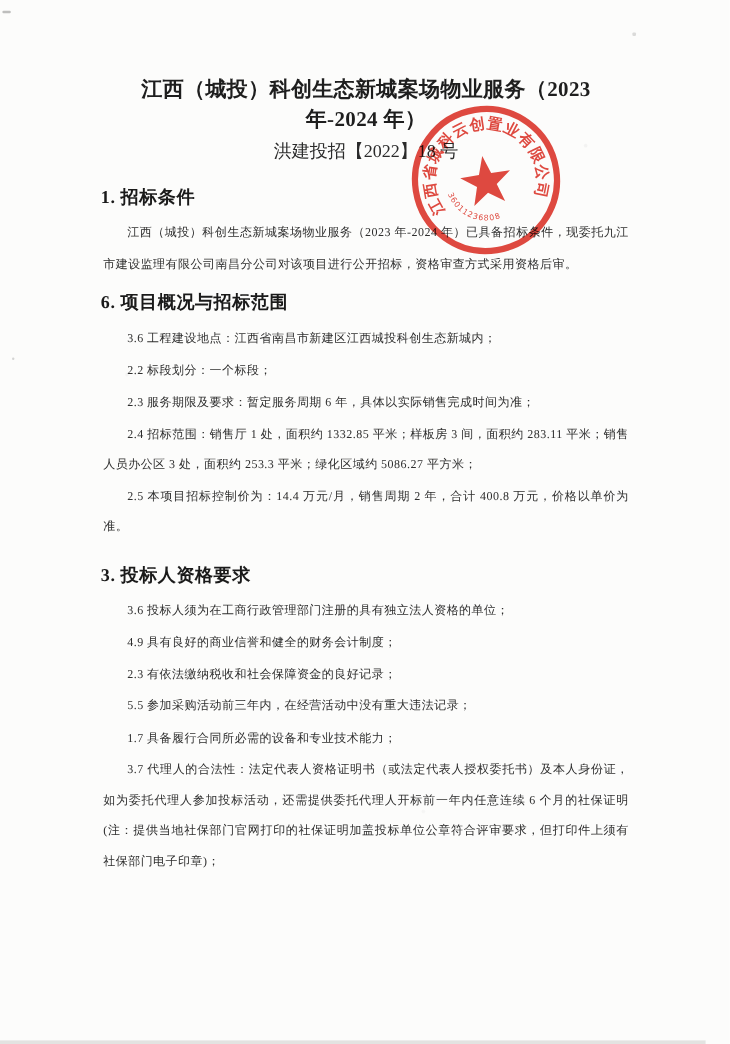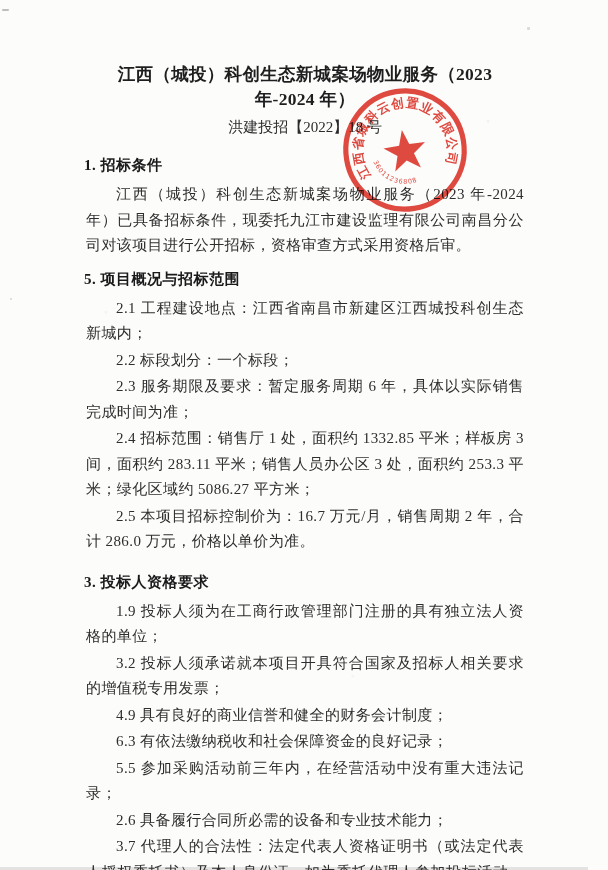--- a/index.html
+++ b/index.html
@@ -44,21 +44,21 @@
     line-height:22px;
     color:#1a1a1a;
     margin:0 0 6px -2px;
     letter-spacing:.5px;
   }
   .sec1 .sec-heading{margin-top:15px;}
   .sec2 .sec-heading{margin-top:9px;}
   .sec3 .sec-heading{margin-top:16px;}
   p.clause{
     margin:0;
-    font-size:15px;
+    font-size:10px;
     line-height:25.5px;
     text-align:justify;
     text-indent:2em;
     letter-spacing:.4px;
     color:#2e2e2e;
   }
   .sec2 p.clause, .sec3 p.clause{margin-bottom:1px;}
   .sec1{margin-bottom:2px;}
   .sec2{margin-bottom:8px;}
   .seal{
@@ -81,36 +81,35 @@
 
   <div class="title">江西（城投）科创生态新城案场物业服务（2023 年-2024 年）</div>
   <div class="docnum">洪建投招【2022】18 号</div>
 
   <div class="sec sec1">
     <div class="sec-heading">1. 招标条件</div>
     <p class="clause">江西（城投）科创生态新城案场物业服务（2023 年-2024 年）已具备招标条件，现委托九江市建设监理有限公司南昌分公司对该项目进行公开招标，资格审查方式采用资格后审。</p>
   </div>
 
   <div class="sec sec2">
-    <div class="sec-heading">5. 项目概况与招标范围</div>
-    <p class="clause">2.1 工程建设地点：江西省南昌市新建区江西城投科创生态新城内；</p>
+    <div class="sec-heading">6. 项目概况与招标范围</div>
+    <p class="clause">3.6 工程建设地点：江西省南昌市新建区江西城投科创生态新城内；</p>
     <p class="clause">2.2 标段划分：一个标段；</p>
     <p class="clause">2.3 服务期限及要求：暂定服务周期 6 年，具体以实际销售完成时间为准；</p>
     <p class="clause">2.4 招标范围：销售厅 1 处，面积约 1332.85 平米；样板房 3 间，面积约 283.11 平米；销售人员办公区 3 处，面积约 253.3 平米；绿化区域约 5086.27 平方米；</p>
-    <p class="clause">2.5 本项目招标控制价为：16.7 万元/月，销售周期 2 年，合计 286.0 万元，价格以单价为准。</p>
+    <p class="clause">2.5 本项目招标控制价为：14.4 万元/月，销售周期 2 年，合计 400.8 万元，价格以单价为准。</p>
   </div>
 
   <div class="sec sec3">
     <div class="sec-heading">3. 投标人资格要求</div>
-    <p class="clause">1.9 投标人须为在工商行政管理部门注册的具有独立法人资格的单位；</p>
-    <p class="clause">3.2 投标人须承诺就本项目开具符合国家及招标人相关要求的增值税专用发票；</p>
+    <p class="clause">3.6 投标人须为在工商行政管理部门注册的具有独立法人资格的单位；</p>
     <p class="clause">4.9 具有良好的商业信誉和健全的财务会计制度；</p>
-    <p class="clause">6.3 有依法缴纳税收和社会保障资金的良好记录；</p>
+    <p class="clause">2.3 有依法缴纳税收和社会保障资金的良好记录；</p>
     <p class="clause">5.5 参加采购活动前三年内，在经营活动中没有重大违法记录；</p>
-    <p class="clause">2.6 具备履行合同所必需的设备和专业技术能力；</p>
+    <p class="clause">1.7 具备履行合同所必需的设备和专业技术能力；</p>
     <p class="clause">3.7 代理人的合法性：法定代表人资格证明书（或法定代表人授权委托书）及本人身份证，如为委托代理人参加投标活动，还需提供委托代理人开标前一年内任意连续 6 个月的社保证明(注：提供当地社保部门官网打印的社保证明加盖投标单位公章符合评审要求，但打印件上须有社保部门电子印章)；</p>
 
   </div>
 
   <div class="seal">
     <svg width="130" height="130" viewBox="0 0 200 200">
       <g transform="rotate(-9 100 100)">
         <circle cx="100" cy="100" r="91" fill="none" stroke="#dd3126" stroke-width="8"></circle>
         <polygon fill="#dd3126" points="100,69 107.9,92.1 132.3,92.5 112.8,107.2 120,130.5 100,116.5 80,130.5 87.2,107.2 67.7,92.5 92.1,92.1"></polygon>
         <defs>

